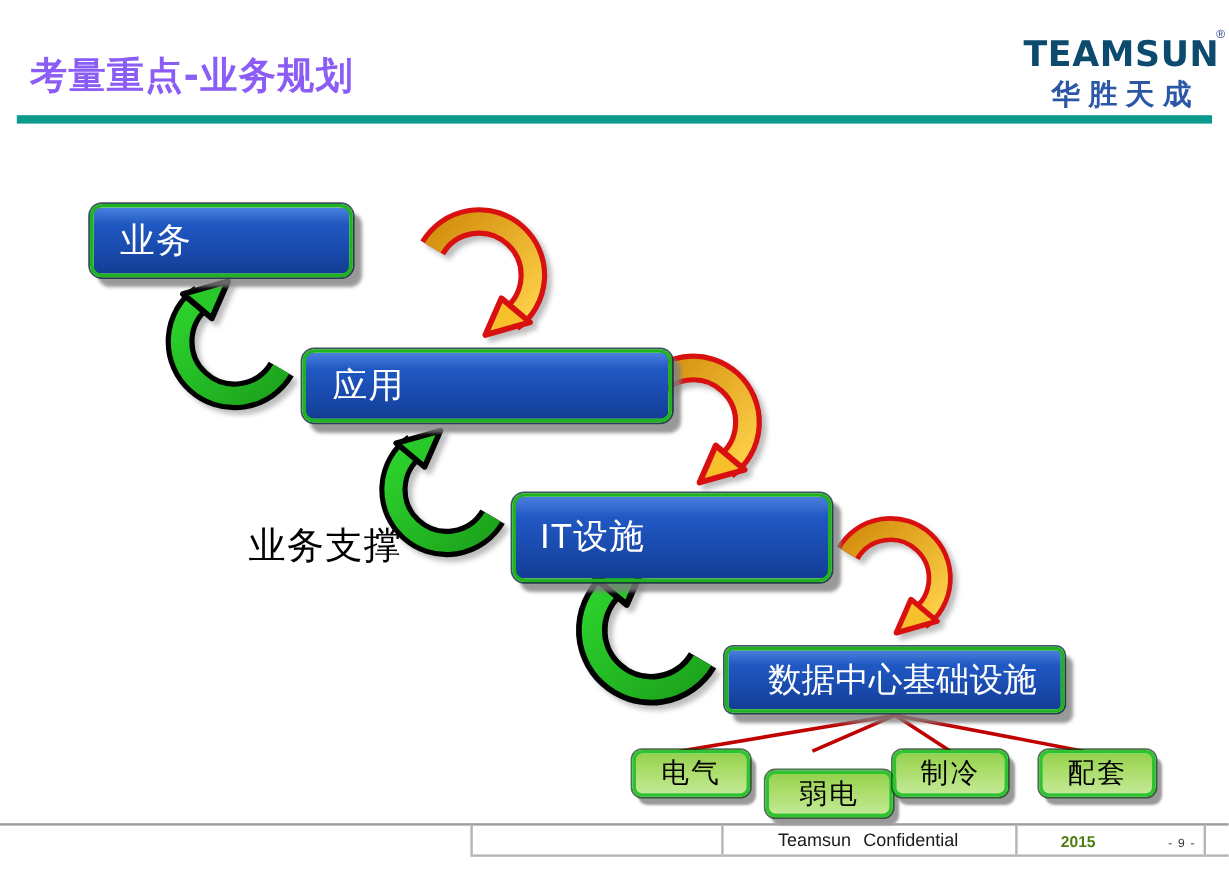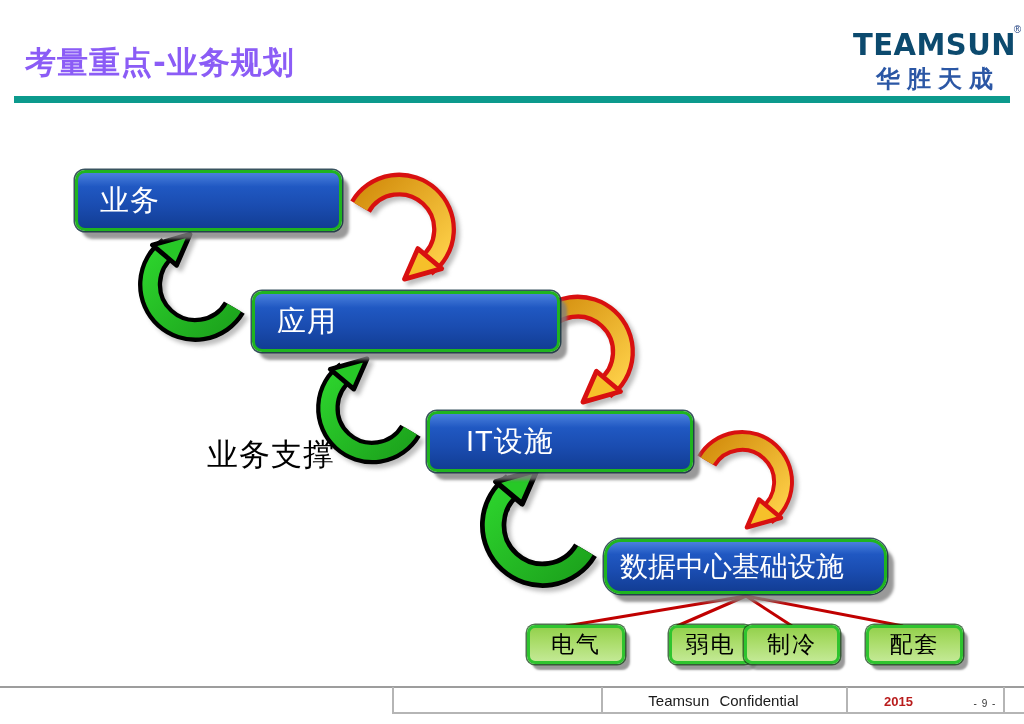--- a/index.html
+++ b/index.html
@@ -18,41 +18,41 @@
   .logo-reg { position:absolute; right:-4px; top:-4px; font-size:10px; color:#1b3c7e; }
   .logo-sub { font-size:24px; font-weight:bold; color:#2b57a5; letter-spacing:7px;
               margin-top:1px; text-indent:7px; }
 
   
   .bluebox { position:absolute; border:3px solid #1fb41f; border-radius:10px;
              background:linear-gradient(180deg,#4a80dd 0%,#2058c2 25%,#1a4cb0 60%,#123d94 100%);
              box-shadow:0 0 0 1.5px rgba(8,40,55,.8), 7px 8px 3px rgba(128,128,128,.8);
              color:#fff; display:flex; align-items:center; }
   .bluebox span { font-size:29px; font-weight:500; letter-spacing:1px; white-space:nowrap; }
-  .bb1 { left:75px;  top:170px; width:267px; height:61px; padding-left:22px; }
+  .bb1 { left:75px;  top:170px; width:219px; height:61px; padding-left:22px; }
   .bb2 { left:252px; top:291px; width:308px; height:61px; padding-left:22px; }
-  .bb3 { left:427px; top:411px; width:266px; height:61px; padding-left:36px; }
-  .bb4 { left:604px; top:539px; width:283px; height:55px; padding-left:13px; border-radius:17px; }
+  .bb3 { left:427px; top:411px; width:266px; height:74px; padding-left:20px; }
+  .bb4 { left:604px; top:539px; width:283px; height:55px; padding-left:13px; border-radius:7px;justify-content:center; }
   .bb4 span { font-size:28px; letter-spacing:0; }
 
   
   .flabel { position:absolute; font-size:31px; color:#000; letter-spacing:1px;
             font-weight:500; white-space:nowrap; }
   .lbl-need { left:612px; top:306px; }
   .lbl-support { left:207px; top:434px; }
 
   
   .greenbox { position:absolute; top:625px; height:39px; border:3px solid #2fc42f;
               border-radius:8px;
               background:linear-gradient(180deg,#94d14e 0%,#a9dc68 40%,#c3e995 100%);
               box-shadow:0 0 0 1.5px rgba(20,70,20,.75), 5px 6px 2px rgba(128,128,128,.8);
               display:flex; align-items:center; justify-content:center; }
   .greenbox span { font-size:23px; color:#000; font-weight:500; letter-spacing:2px; }
   .gb1 { left:527px; width:98px; }
-  .gb2 { left:669px; width:83px; }
+  .gb2 { left:638px; width:106px;margin-top:17px; }
   .gb3 { left:744px; width:96px; }
   .gb4 { left:866px; width:97px; }
 
   
   svg.arrow { position:absolute; overflow:visible;
               filter:drop-shadow(4px 4px 2px rgba(110,110,110,.45)); }
   .o1 { left:351px; top:177px; width:105px; height:105px; }
   .o2 { left:523px; top:300px; width:118px; height:104px; }
   .o3 { left:698px; top:430px; width:96px;  height:104px; }
   .g1 { left:138px; top:231px; width:106px; height:107px; }
@@ -61,21 +61,21 @@
   svg.connectors { position:absolute; left:0; top:0; width:1024px; height:724px; }
 
   
   .f-hline1 { position:absolute; left:0; top:686px; width:1024px; height:2px; background:#9d9d9d; }
   .f-hline2 { position:absolute; left:392px; top:712px; width:632px; height:2px; background:#b5b5b5; }
   .f-v { position:absolute; top:687px; height:25px; width:2px; background:#b5b5b5; }
   .fv1 { left:392px; } .fv2 { left:601px; } .fv3 { left:846px; } .fv4 { left:1003px; }
   .f-conf { position:absolute; left:601px; top:692px; width:245px; text-align:center;
             font-size:15px; color:#1a1a1a; word-spacing:6px; }
   .f-year { position:absolute; left:846px; top:694px; width:105px; text-align:center;
-            font-size:13px; font-weight:bold; color:#b91c1c; }
+            font-size:13px; font-weight:bold; color:#4d7c0f; }
   .f-page { position:absolute; left:968px; top:698px; width:34px; text-align:center;
             font-size:10px; color:#333; letter-spacing:1px; }
 </style>
 </head>
 <body>
 
 <div class="slide">
 
   <div class="title">考量重点-业务规划</div>
   <div class="logo">

